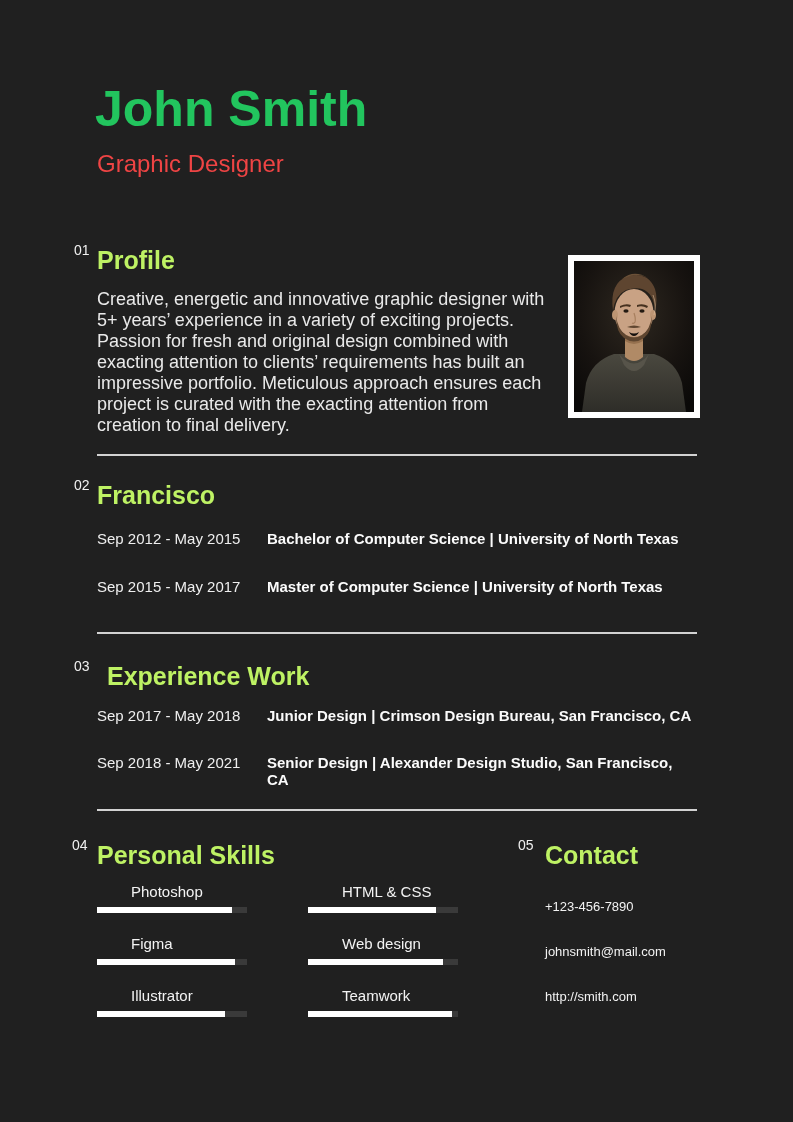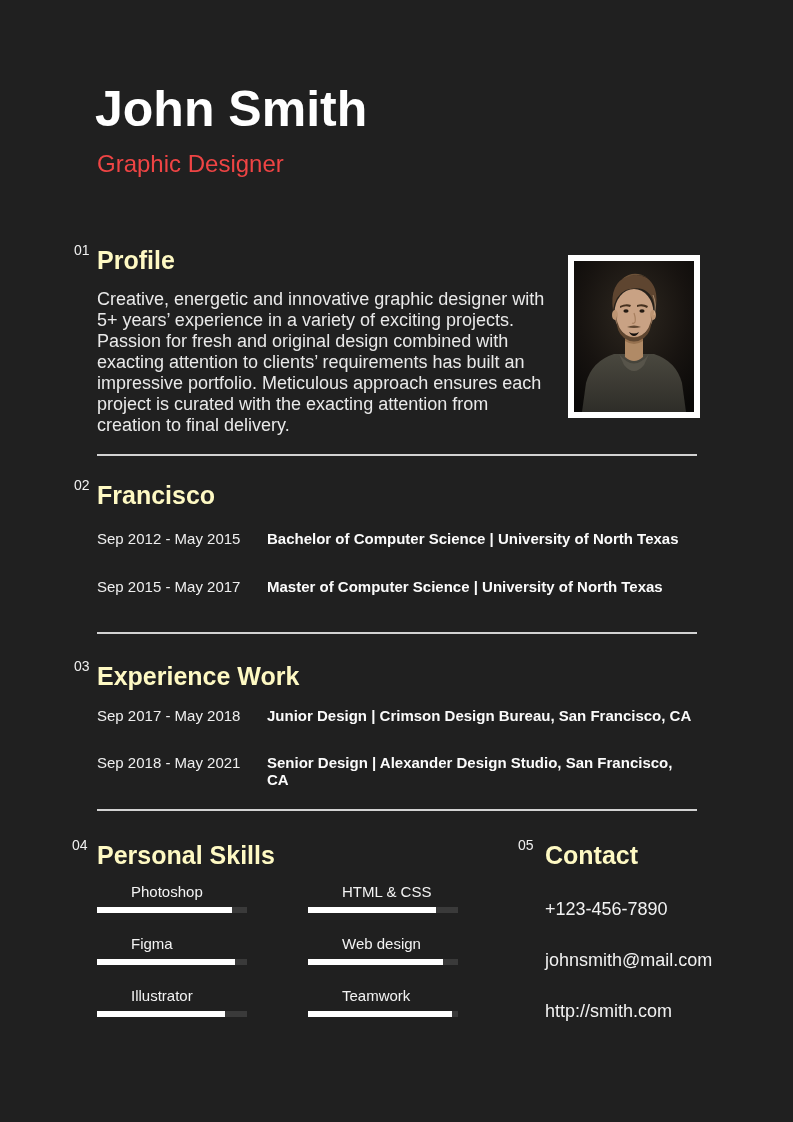--- a/index.html
+++ b/index.html
@@ -13,40 +13,40 @@
     margin: 0 auto;
     background: #202020;
     color: #ffffff;
     overflow: hidden;
   }
 
   
   .name {
     position: absolute; left: 95px; top: 80px;
     font-size: 50px; font-weight: 700; letter-spacing: 0px;
-    color: #ffffff; line-height: 58px;
+    color: #22c55e; line-height: 58px;
   }
   .job-title {
     position: absolute; left: 97px; top: 150px;
     font-size: 24px; font-weight: 400; color: #ef4444;
   }
   .tagline {
     position: absolute; right: 101px; top: 168px;
     text-align: right; font-size: 15px; line-height: 21px;
     color: #f2f2f2; font-weight: 400;
   }
 
   
   .sec-num {
     position: absolute;
     font-size: 14px; font-weight: 500; color: #f0f0f0;
   }
   .sec-heading {
     position: absolute;
-    font-size: 25px; font-weight: 700; color: #fef9c3;
+    font-size: 25px; font-weight: 700; color: #bef264;
   }
 
   
   .profile-body {
     position: absolute; left: 97px; top: 289px; width: 458px;
     font-size: 18px; line-height: 21px; color: #e9e9e9; font-weight: 400;
   }
   .photo-frame {
     position: absolute; left: 568px; top: 255px;
     width: 132px; height: 163px;
@@ -84,21 +84,21 @@
     margin-bottom: 7px; white-space: nowrap; margin-left: 34px;
   }
   .skill-track {
     width: 150px; height: 6px; background: #3a3a3a;
   }
   .skill-fill { height: 6px; background: #ffffff; width: 0%; }
 
   
   .contact-list { position: absolute; left: 545px; top: 899px; }
   .contact-value {
-    font-size: 18px; font-weight: 400; color: #f2f2f2;
+    font-size: 13px; font-weight: 400; color: #f2f2f2;
     margin-bottom: 30px; white-space: nowrap;
   }
 </style>
 </head>
 <body>
 
 <div class="page">
 
   <h1 class="name">John Smith</h1>
   <div class="job-title">Graphic Designer</div>
@@ -162,21 +162,21 @@
     <span class="t-desc">Bachelor of Computer Science | University of North Texas</span>
   </div>
   <div class="t-row" style="top:578px;">
     <span class="t-date">Sep 2015 - May 2017</span>
     <span class="t-desc">Master of Computer Science | University of North Texas</span>
   </div>
 
   <div class="divider divider-2"></div>
 
   <span class="sec-num" style="left:74px; top:658px;">03</span>
-  <h2 class="sec-heading" style="left:97px; top:662px;">Experience Work</h2>
+  <h2 class="sec-heading" style="left:107px; top:662px;">Experience Work</h2>
 
   <div class="t-row" style="top:707px;">
     <span class="t-date">Sep 2017 - May 2018</span>
     <span class="t-desc">Junior Design | Crimson Design Bureau, San Francisco, CA</span>
   </div>
   <div class="t-row" style="top:754px;">
     <span class="t-date">Sep 2018 - May 2021</span>
     <span class="t-desc">Senior Design | Alexander Design Studio, San Francisco, CA</span>
   </div>
 

